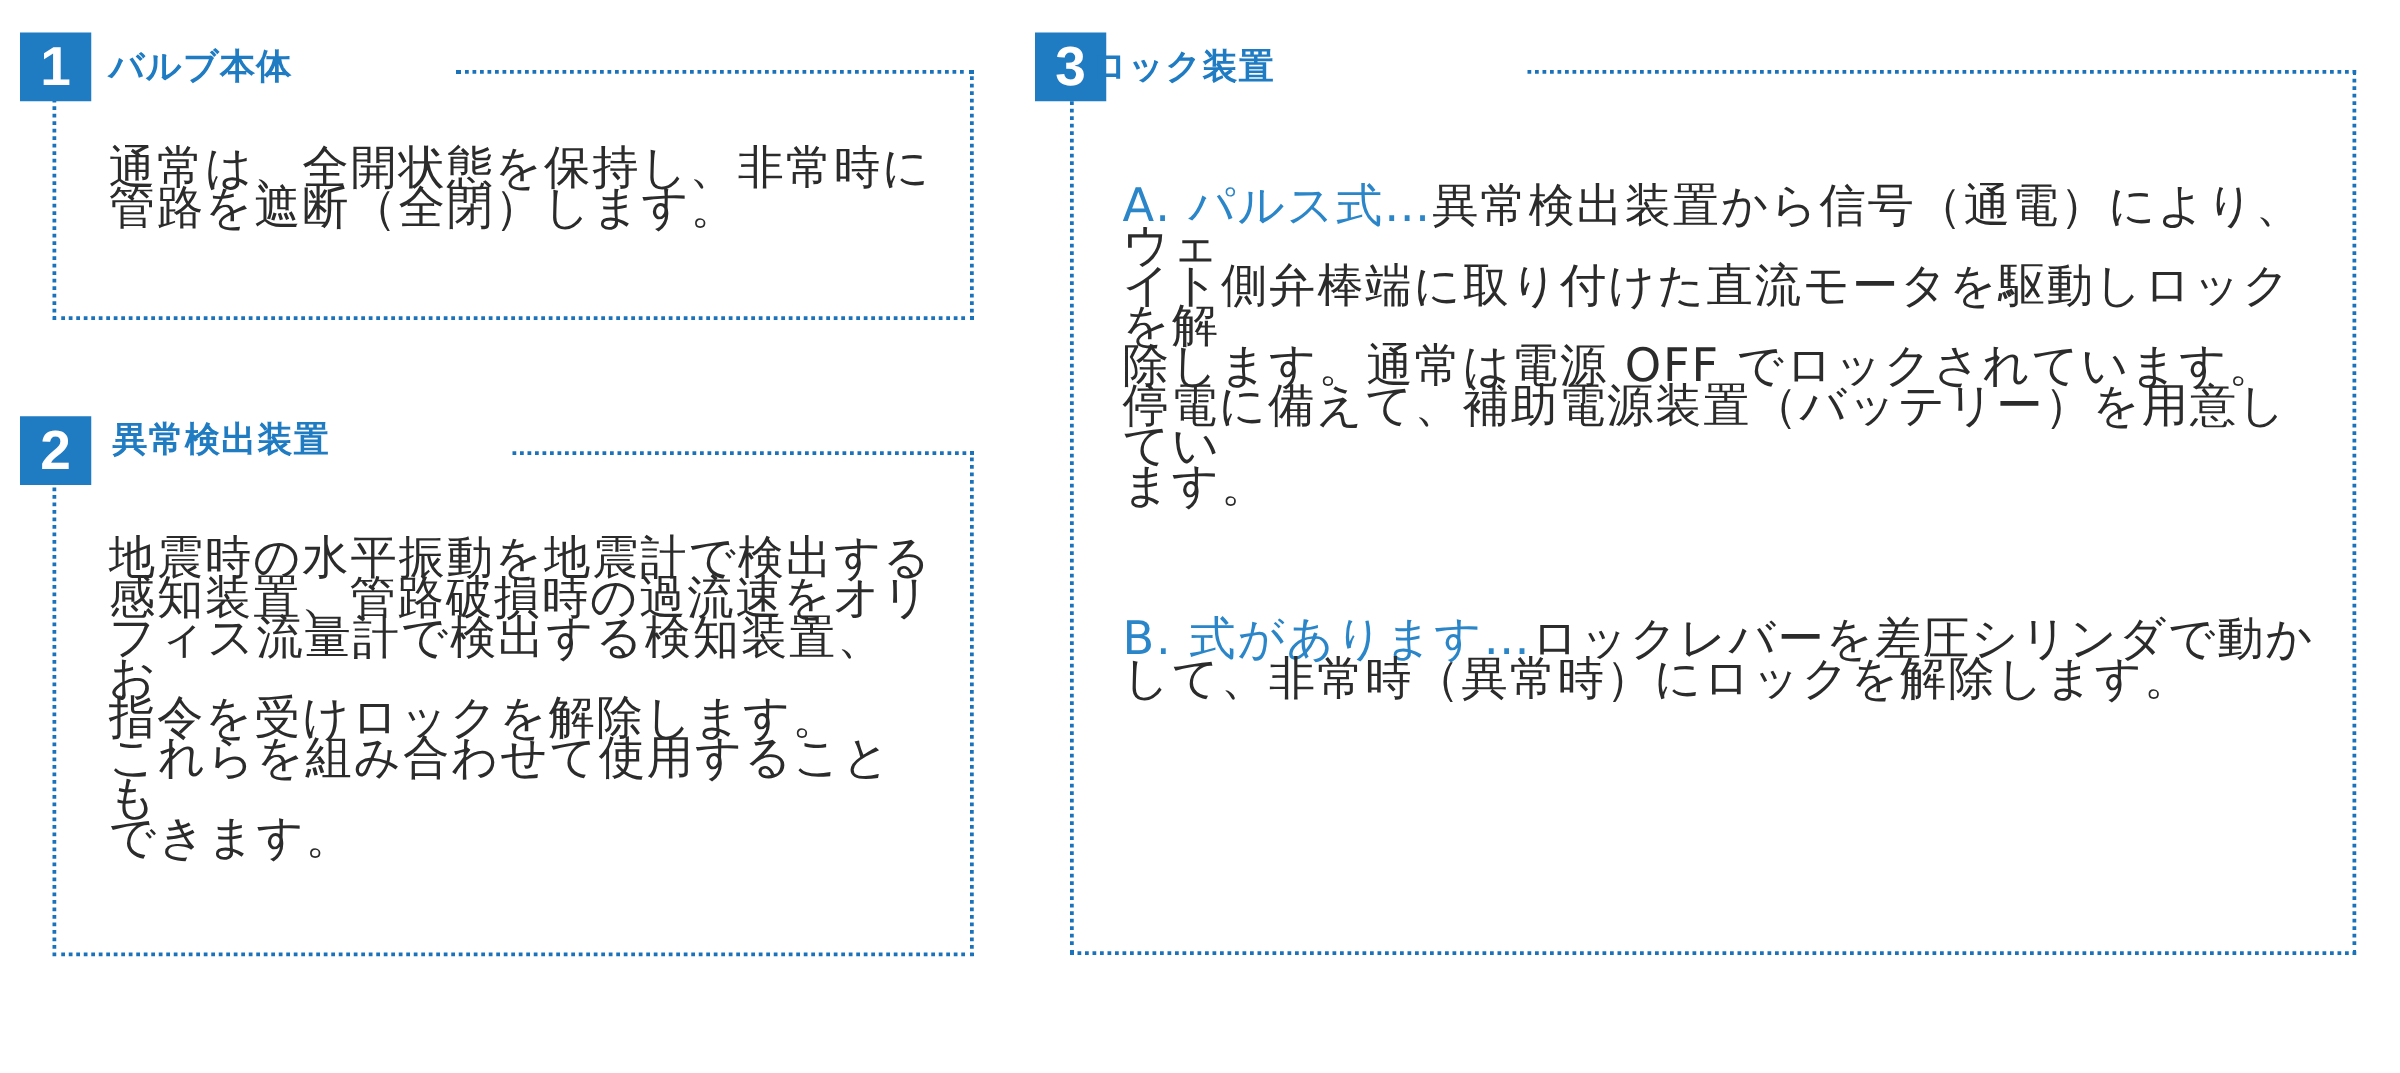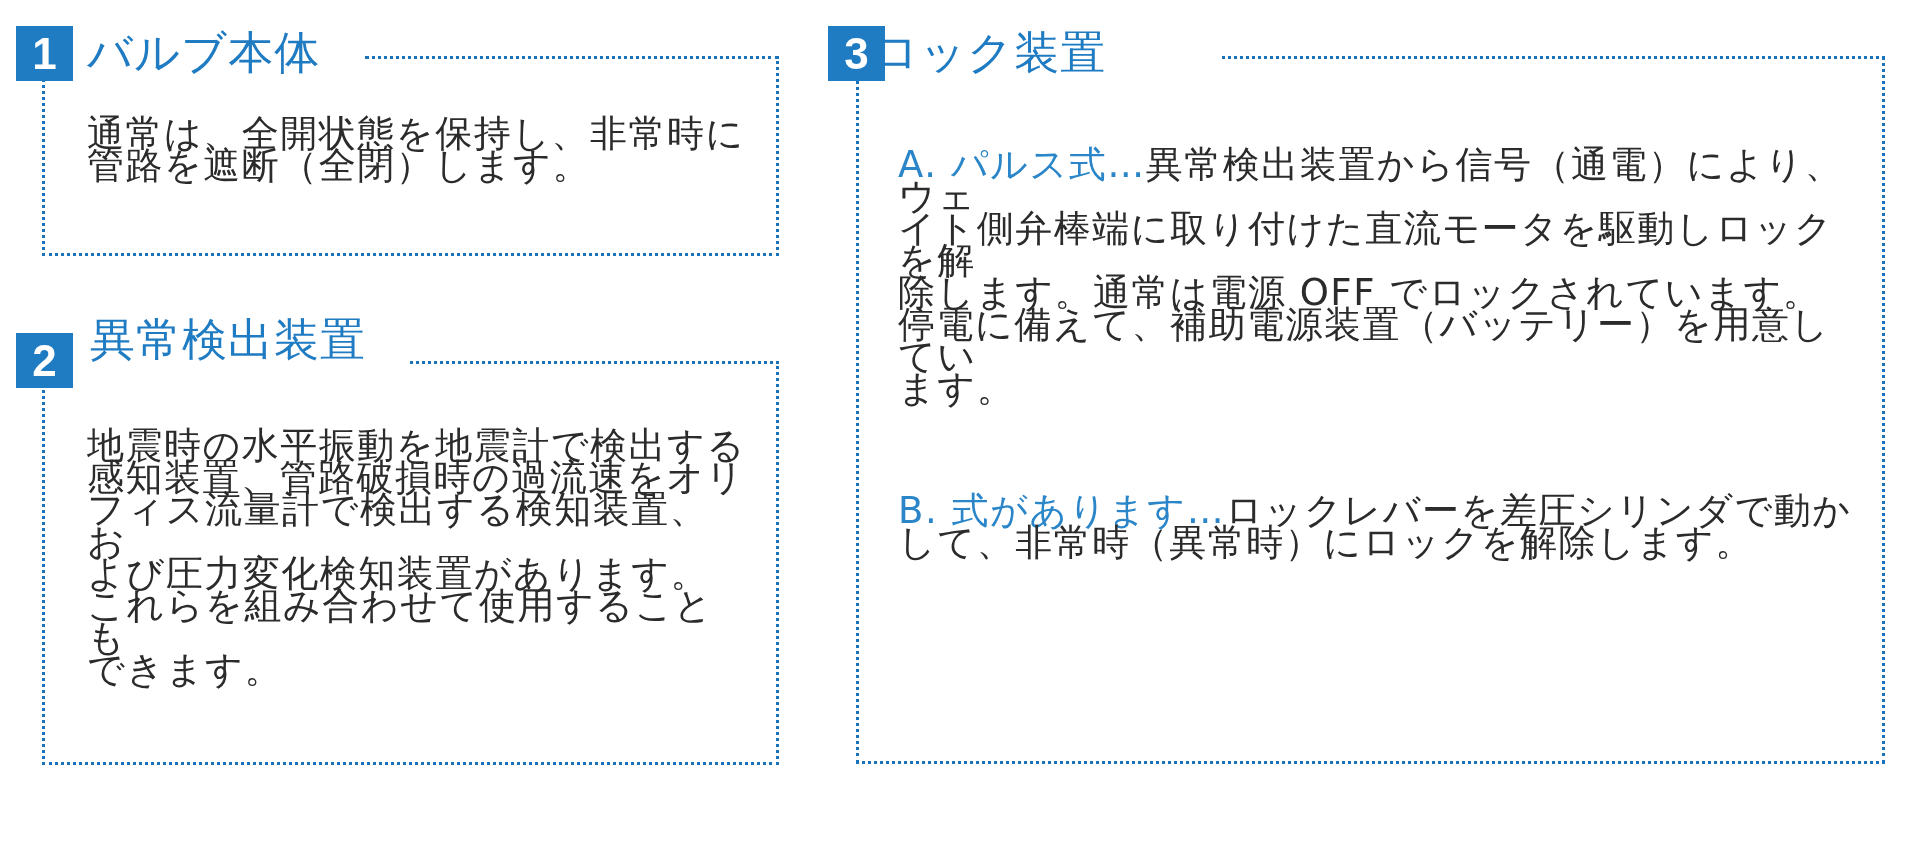--- a/index.html
+++ b/index.html
@@ -38,22 +38,22 @@
     color: #ffffff;
     font-weight: bold;
     font-size: 44px;
     line-height: 55px;
     text-align: center;
     font-family: "Liberation Sans", "DejaVu Sans", sans-serif;
   }
   .title {
     position: absolute;
     color: #1f7bc2;
-    font-weight: normal;
-    font-size: 45px;
+    font-weight: bold;
+    font-size: 28px;
     line-height: 56px;
     white-space: nowrap;
     letter-spacing: 1px;
   }
   .body-text {
     position: absolute;
     font-size: 37px;
     line-height: 32px;
     letter-spacing: 1.5px;
     color: #2b2b2b;
@@ -78,25 +78,25 @@
   <div class="badge" style="left:16px; top:26px;">1</div>
   <div class="title" style="left:87px; top:25px;">バルブ本体</div>
   <div class="body-text" style="left:87px; top:118px; width:660px;">通常は、全開状態を保持し、非常時に
 管路を遮断（全閉）します。</div>
 </div>
 
 <div class="section">
   <div class="frame" style="left:42px; top:361px; width:737px; height:404px;"></div>
   <div class="frame-top" style="left:410px; top:361px; width:369px;"></div>
   <div class="badge" style="left:16px; top:333px;">2</div>
-  <div class="title" style="left:90px; top:312px;">異常検出装置</div>
+  <div class="title" style="left:90px; top:324px;">異常検出装置</div>
   <div class="body-text" style="left:87px; top:430px; width:660px;">地震時の水平振動を地震計で検出する
 感知装置、管路破損時の過流速をオリ
 フィス流量計で検出する検知装置、お
-よび圧力変化検知装置があります。
+指令を受けロックを解除します。
 これらを組み合わせて使用することも
 できます。</div>
 </div>
 
 <div class="section">
   <div class="frame" style="left:856px; top:56px; width:1029px; height:708px;"></div>
   <div class="frame-top" style="left:1222px; top:56px; width:663px;"></div>
   <div class="badge" style="left:828px; top:26px;">3</div>
   <div class="title" style="left:873px; top:25px;">ロック装置</div>
 

